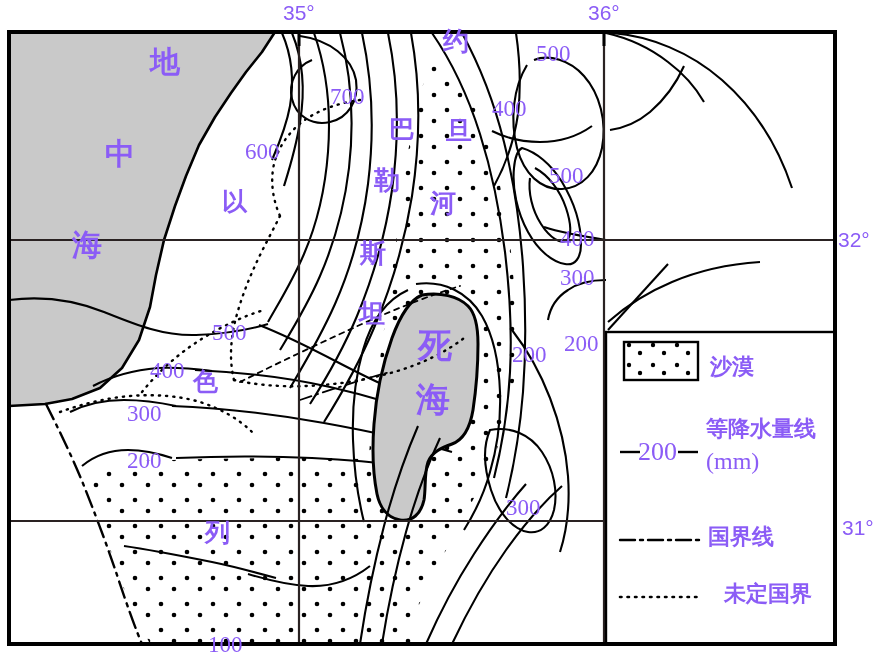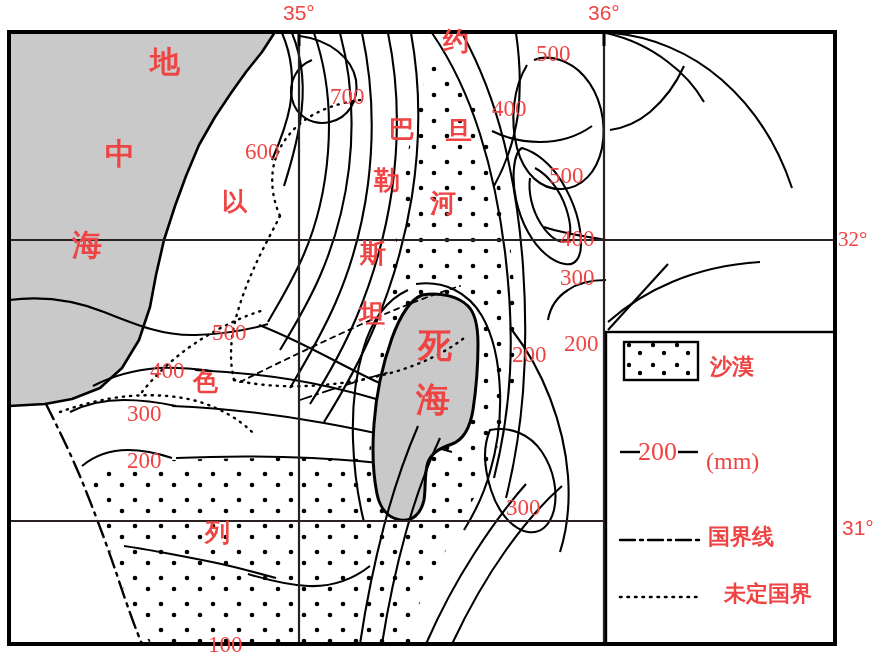--- a/index.html
+++ b/index.html
@@ -22,21 +22,21 @@
   svg#map {
     position: absolute;
     left: 0; top: 0;
     width: 880px;
     height: 653px;
     display: block;
   }
   .lbl {
     position: absolute;
     white-space: nowrap;
-    color: #ef4444;
+    color: #8b5cf6;
     font-family: "Liberation Serif", "DejaVu Serif", serif;
     line-height: 1;
     user-select: none;
   }
   .cjk {
     font-family: "DejaVu Sans", "Liberation Sans", sans-serif;
     font-weight: 700;
   }
   .num {
     font-family: "Liberation Serif", "DejaVu Serif", serif;
@@ -223,21 +223,21 @@
     <line x1="620" y1="540" x2="700" y2="540" stroke="#000" stroke-width="2.4" stroke-dasharray="15 5 3 5" stroke-linecap="round"></line>
 
     <line x1="620" y1="597" x2="700" y2="597" stroke="#000" stroke-width="2.6" stroke-dasharray="1.5 6" stroke-linecap="round"></line>
 
     <rect x="9" y="32" width="826" height="612" fill="none" stroke="#000" stroke-width="4"></rect>
   </svg>
 
   <div class="lbl coord" style="left:283px; top:2px;">35°</div>
   <div class="lbl coord" style="left:588px; top:2px;">36°</div>
 
-  <div class="lbl coord" style="left:838px; top:229px;font-family:Liberation Serif, serif;">32°</div>
+  <div class="lbl coord" style="left:838px; top:229px;">32°</div>
   <div class="lbl coord" style="left:842px; top:517px;">31°</div>
 
   <div class="lbl cjk" style="left:150px; top:47px; font-size:30px;">地</div>
   <div class="lbl cjk" style="left:105px; top:139px; font-size:30px;">中</div>
   <div class="lbl cjk" style="left:72px; top:230px; font-size:30px;">海</div>
 
   <div class="lbl cjk" style="left:222px; top:189px; font-size:25px;">以</div>
   <div class="lbl cjk" style="left:193px; top:369px; font-size:25px;">色</div>
   <div class="lbl cjk" style="left:205px; top:520px; font-size:25px;">列</div>
 
@@ -265,19 +265,20 @@
   <div class="lbl num" style="left:127px; top:402px;">300</div>
   <div class="lbl num" style="left:127px; top:449px;">200</div>
   <div class="lbl num" style="left:512px; top:343px;">200</div>
   <div class="lbl num" style="left:564px; top:332px;">200</div>
   <div class="lbl num" style="left:506px; top:496px;">300</div>
   <div class="lbl num" style="left:208px; top:592px;margin-top:41px;">100</div>
 
   <div class="lbl legend-text" style="left:710px; top:356px;">沙漠</div>
 
   <div class="lbl num" style="left:638px; top:439px; font-size:26px;">200</div>
+  <div class="lbl legend-text" style="left:706px; top:418px;">等降水量线</div>
   <div class="lbl legend-unit" style="left:706px; top:449px;">(mm)</div>
 
   <div class="lbl legend-text" style="left:708px; top:526px;">国界线</div>
 
   <div class="lbl legend-text" style="left:724px; top:583px;">未定国界</div>
 
 </div>
 
 </body></html>

